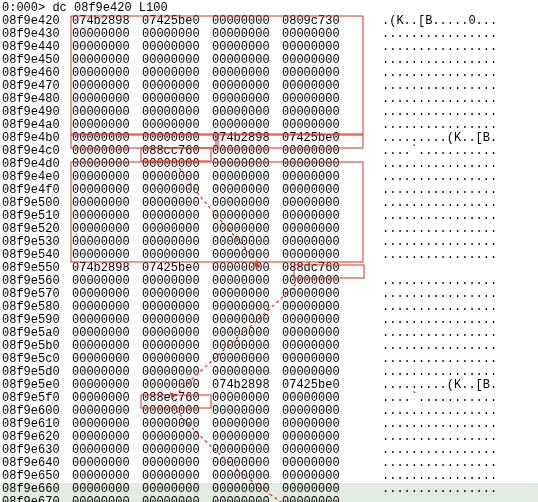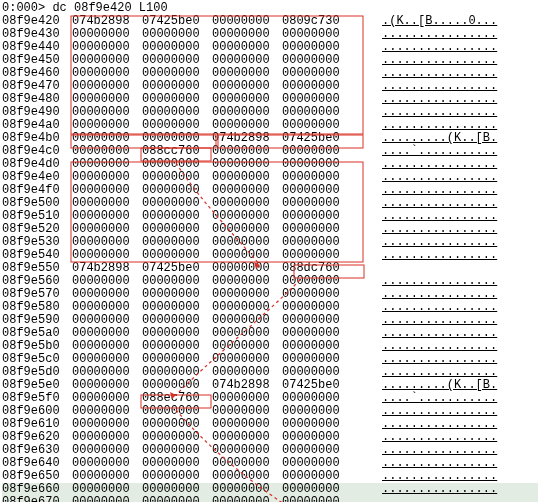--- a/index.html
+++ b/index.html
@@ -30,21 +30,20 @@
     flex: 0 0 auto;
     display: flex;
   }
   .hexcol {
     width: 70px;
     flex: 0 0 auto;
   }
   .ascii {
     flex: 0 0 auto;
     padding-left: 10px;
-    text-decoration: underline;
   }
   .prompt-line {
     white-space: pre;
   }
   svg.overlay {
     position: absolute;
     top: 0;
     left: 0;
     pointer-events: none;
   }

